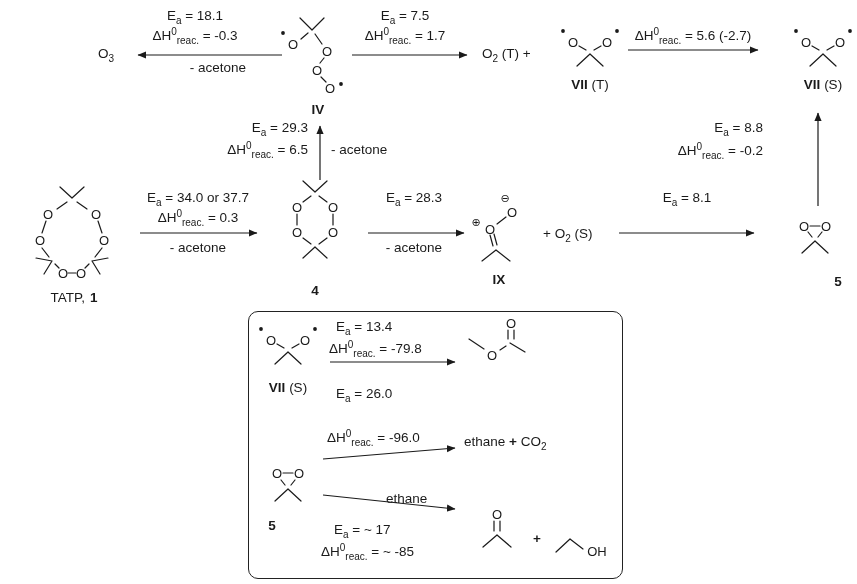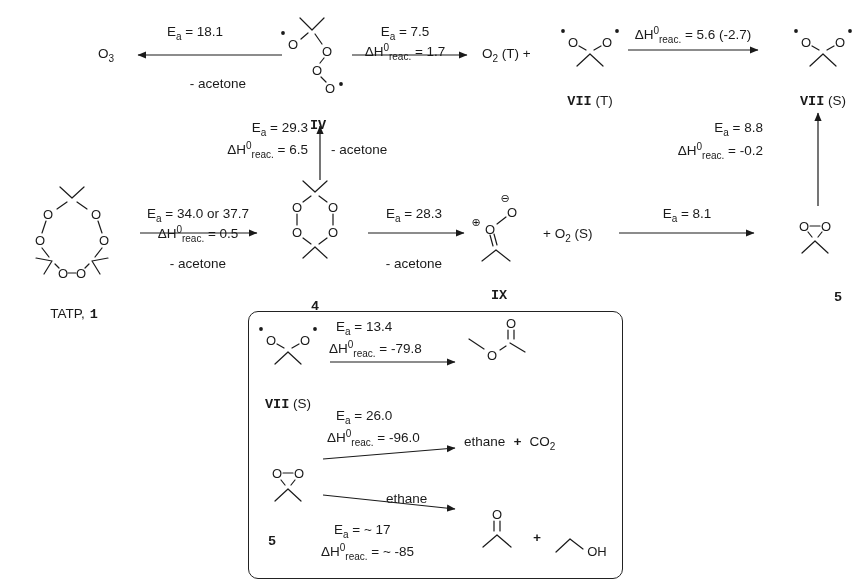--- a/index.html
+++ b/index.html
@@ -6,23 +6,23 @@
   html,body { background:#ffffff; }
   body {
     width:857px; height:584px;
     font-family:"Liberation Sans","DejaVu Sans",sans-serif;
     color:#1a1a1a;
   }
   #canvas { position:relative; width:857px; height:584px; background:#fff; overflow:hidden; }
   svg.layer { position:absolute; left:0; top:0; }
 
   .lbl { position:absolute; font-size:13.5px; line-height:1.15; white-space:nowrap; color:#1a1a1a; }
-  .ctr { text-align:center;margin-top:16px; }
+  .ctr { text-align:center; }
   .rt  { text-align:right; }
-  .b   { font-weight:bold;font-family:Liberation Mono, monospace; }
+  .b   { font-weight:bold; }
   .gap { margin-left:5px; }
   .lbl sub, .lbl sup { font-size:10px; line-height:0; }
 
   #rx-box {
     position:absolute; left:248px; top:311px; width:375px; height:268px;
     border:1.5px solid #222; border-radius:10px; background:transparent;
   }
 
   .bd  { fill:none; stroke:#1a1a1a; stroke-width:1.2; stroke-linecap:round; }
   .arw { stroke:#1a1a1a; stroke-width:1.2; }
@@ -166,58 +166,59 @@
 
     <g>
       <path class="bd" d="M556,552 L570,539 M570,539 L583,549"></path>
       <text class="atom" x="597" y="551">OH</text>
     </g>
   </svg>
 
   <div id="rx-box"></div>
 
   <div class="lbl ctr" style="left:145px;top:8px;width:100px"><span>E</span><sub>a</sub><span> = 18.1</span></div>
+  <div class="lbl ctr" style="left:120px;top:28px;width:150px"><span>ΔH</span><sup>0</sup><sub>reac.</sub><span> = -0.3</span></div>
   <div class="lbl ctr" style="left:170px;top:60px;width:96px">- acetone</div>
   <div class="lbl" style="left:98px;top:46px"><span>O</span><sub>3</sub></div>
   <div class="lbl ctr b" style="left:298px;top:102px;width:40px">IV</div>
 
   <div class="lbl ctr" style="left:355px;top:8px;width:100px"><span>E</span><sub>a</sub><span> = 7.5</span></div>
   <div class="lbl ctr" style="left:331px;top:28px;width:148px"><span>ΔH</span><sup>0</sup><sub>reac.</sub><span> = 1.7</span></div>
   <div class="lbl" style="left:482px;top:46px"><span>O</span><sub>2</sub><span> (T) +</span></div>
   <div class="lbl ctr" style="left:550px;top:77px;width:80px"><span class="b">VII</span><span> (T)</span></div>
 
-  <div class="lbl ctr" style="left:614px;top:11px;width:158px"><span>ΔH</span><sup>0</sup><sub>reac.</sub><span> = 5.6 (-2.7)</span></div>
+  <div class="lbl ctr" style="left:614px;top:28px;width:158px"><span>ΔH</span><sup>0</sup><sub>reac.</sub><span> = 5.6 (-2.7)</span></div>
   <div class="lbl ctr" style="left:783px;top:77px;width:80px"><span class="b">VII</span><span> (S)</span></div>
 
   <div class="lbl rt" style="left:216px;top:120px;width:92px"><span>E</span><sub>a</sub><span> = 29.3</span></div>
   <div class="lbl rt" style="left:166px;top:142px;width:142px"><span>ΔH</span><sup>0</sup><sub>reac.</sub><span> = 6.5</span></div>
   <div class="lbl" style="left:331px;top:142px">- acetone</div>
 
   <div class="lbl ctr" style="left:22px;top:290px;width:104px"><span>TATP,</span><span class="b gap">1</span></div>
   <div class="lbl ctr" style="left:128px;top:190px;width:140px"><span>E</span><sub>a</sub><span> = 34.0 or 37.7</span></div>
-  <div class="lbl ctr" style="left:128px;top:210px;width:140px"><span>ΔH</span><sup>0</sup><sub>reac.</sub><span> = 0.5</span></div>
+  <div class="lbl ctr" style="left:128px;top:210px;width:140px"><span>ΔH</span><sup>0</sup><sub>reac.</sub><span> = 0.3</span></div>
   <div class="lbl ctr" style="left:150px;top:240px;width:96px">- acetone</div>
   <div class="lbl ctr b" style="left:295px;top:283px;width:40px">4</div>
 
   <div class="lbl ctr" style="left:364px;top:190px;width:100px"><span>E</span><sub>a</sub><span> = 28.3</span></div>
   <div class="lbl ctr" style="left:366px;top:240px;width:96px">- acetone</div>
   <div class="lbl ctr b" style="left:477px;top:272px;width:44px">IX</div>
   <div class="lbl" style="left:543px;top:226px"><span>+ O</span><sub>2</sub><span> (S)</span></div>
 
   <div class="lbl ctr" style="left:637px;top:190px;width:100px"><span>E</span><sub>a</sub><span> = 8.1</span></div>
   <div class="lbl ctr b" style="left:826px;top:274px;width:24px">5</div>
 
   <div class="lbl rt" style="left:671px;top:120px;width:92px"><span>E</span><sub>a</sub><span> = 8.8</span></div>
   <div class="lbl rt" style="left:621px;top:143px;width:142px"><span>ΔH</span><sup>0</sup><sub>reac.</sub><span> = -0.2</span></div>
 
   <div class="lbl ctr" style="left:248px;top:380px;width:80px"><span class="b">VII</span><span> (S)</span></div>
   <div class="lbl" style="left:336px;top:319px"><span>E</span><sub>a</sub><span> = 13.4</span></div>
   <div class="lbl" style="left:329px;top:341px"><span>ΔH</span><sup>0</sup><sub>reac.</sub><span> = -79.8</span></div>
 
-  <div class="lbl" style="left:336px;top:408px"><span>E</span><sub>a</sub><span> = 26.0</span></div>
+  <div class="lbl" style="left:336px;top:386px"><span>E</span><sub>a</sub><span> = 26.0</span></div>
   <div class="lbl" style="left:327px;top:430px"><span>ΔH</span><sup>0</sup><sub>reac.</sub><span> = -96.0</span></div>
   <div class="lbl" style="left:464px;top:434px"><span>ethane</span><span class="b"> + </span><span>CO</span><sub>2</sub></div>
   <div class="lbl ctr b" style="left:260px;top:518px;width:24px">5</div>
 
   <div class="lbl" style="left:386px;top:491px">ethane</div>
   <div class="lbl" style="left:334px;top:522px"><span>E</span><sub>a</sub><span> = ~ 17</span></div>
   <div class="lbl" style="left:321px;top:544px"><span>ΔH</span><sup>0</sup><sub>reac.</sub><span> = ~ -85</span></div>
   <div class="lbl b" style="left:533px;top:531px">+</div>
 
 </div>

